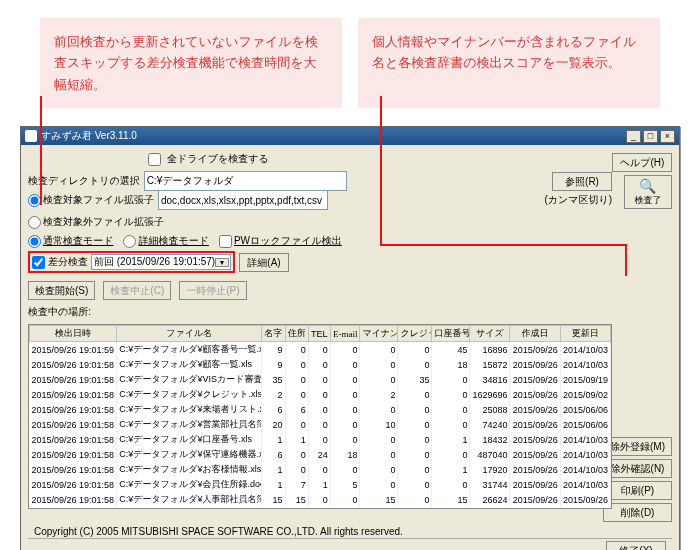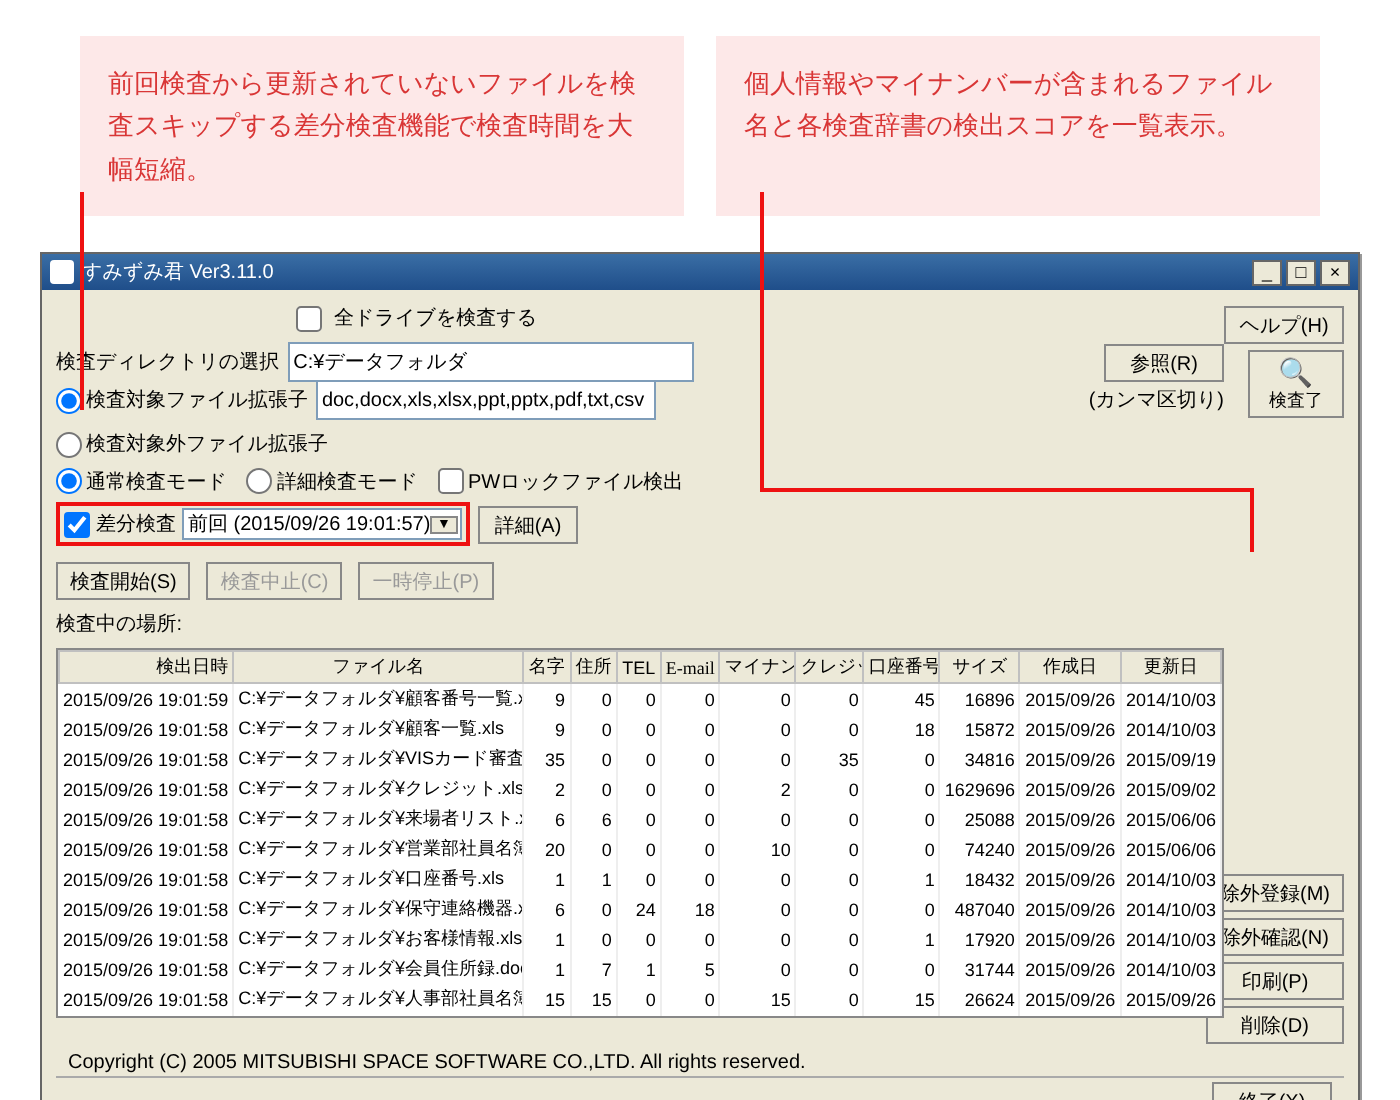--- a/index.html
+++ b/index.html
@@ -16,21 +16,21 @@
   .row { display:flex; align-items:center; margin-bottom:3px; gap:4px; min-height:18px; }
   .label { white-space:nowrap; }
   input[type=text] { font-family:inherit; font-size:10px; border:1px solid #7f9db9; padding:1px 2px; background:#fff; height:20px; }
   .chk { margin-right:2px; }
   .btn { background:#ece9d8; border:1px solid #888; border-radius:0; padding:2px 6px; font-family:inherit; font-size:10px; min-width:60px; height:19px; cursor:pointer; }
   .btn:disabled { color:#999;text-align:right; }
   .help-col { position:absolute; right:7px; top:26px; display:flex; flex-direction:column; gap:3px; align-items:flex-end;}
   .side-col { position:absolute; right:7px; top:310px; display:flex; flex-direction:column; gap:3px;}
   .icon-btn { width:48px; height:34px; background:#ece9d8; border:1px solid #888; font-size:9px; display:flex; flex-direction:column; align-items:center; justify-content:center; }
   .radio-row { display:flex; align-items:center; gap:10px; margin-bottom:3px;}
-  .radio-row label { display:flex; align-items:flex-start; gap:2px; }
+  .radio-row label { display:flex; align-items:flex-end; gap:2px;text-decoration:underline; }
   .hl-box { border:2px solid #e11; padding:1px 2px; display:inline-flex; align-items:center; gap:3px; height:22px;}
   .dropdown { border:1px solid #7f9db9; background:#fff; height:16px; width:140px; display:inline-flex; align-items:center; padding:0 2px; font-size:10px; position:relative;}
   .dropdown::after { content:"▼"; position:absolute; right:1px; font-size:7px; background:#ece9d8; border:1px solid #888; width:12px; text-align:center;}
   .table-wrap { border:1px solid #888; background:#fff; height:185px; margin-top:2px; margin-right:60px; overflow:hidden; position:relative;}
   .hl-table { position:absolute; border:2px solid #e11; inset:-2px; pointer-events:none; z-index:5;}
   table { border-collapse:collapse; width:100%; font-size:9px; }
   th { background:#ece9d8; border:1px solid #c0c0c0; padding:1px 2px; font-weight:normal; text-align:center; white-space:nowrap; overflow:hidden;}
   td { border-right:1px solid #eee; padding:1px 2px; white-space:nowrap; overflow:hidden;}
   td.r { text-align:right; }
   .footer { display:flex; justify-content:space-between; padding:2px 6px; border-top:1px solid #aaa;}
@@ -134,21 +134,21 @@
       <button class="btn">除外確認(N)</button>
       <button class="btn">印刷(P)</button>
       <button class="btn">削除(D)</button>
     </div>
 
     <div class="table-wrap">
       <div class="hl-table"></div>
       <table>
         <thead>
             <tr id="thead-row">
-              <th style="width: 88px; max-width: 88px; text-align: right;">検出日時</th>
+              <th style="width: 88px; max-width: 88px;">検出日時</th>
               <th style="width: 145px; max-width: 145px;">ファイル名</th>
               <th style="width: 26px; max-width: 26px;">名字</th>
               <th style="width: 26px; max-width: 26px;">住所</th>
               <th style="width: 26px; max-width: 26px;">TEL</th>
               <th style="width: 30px; max-width: 30px; font-family: Liberation Serif, serif;">E-mail</th>
               <th style="width: 38px; max-width: 38px;">マイナンバー</th>
               <th style="width: 34px; max-width: 34px;">クレジット</th>
               <th style="width: 38px; max-width: 38px;">口座番号</th>
               <th style="width: 40px; max-width: 40px;">サイズ</th>
               <th style="width: 52px; max-width: 52px;">作成日</th>

